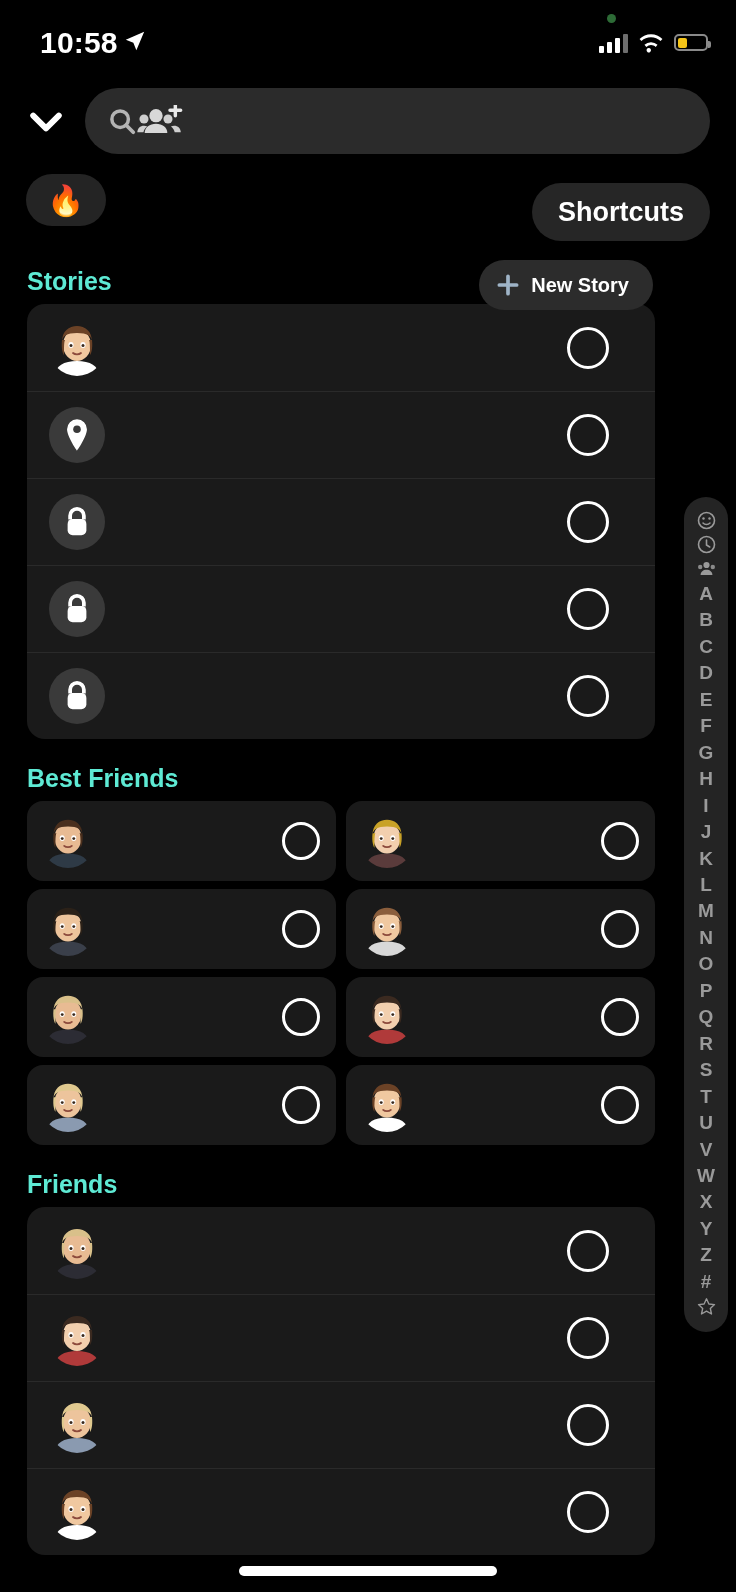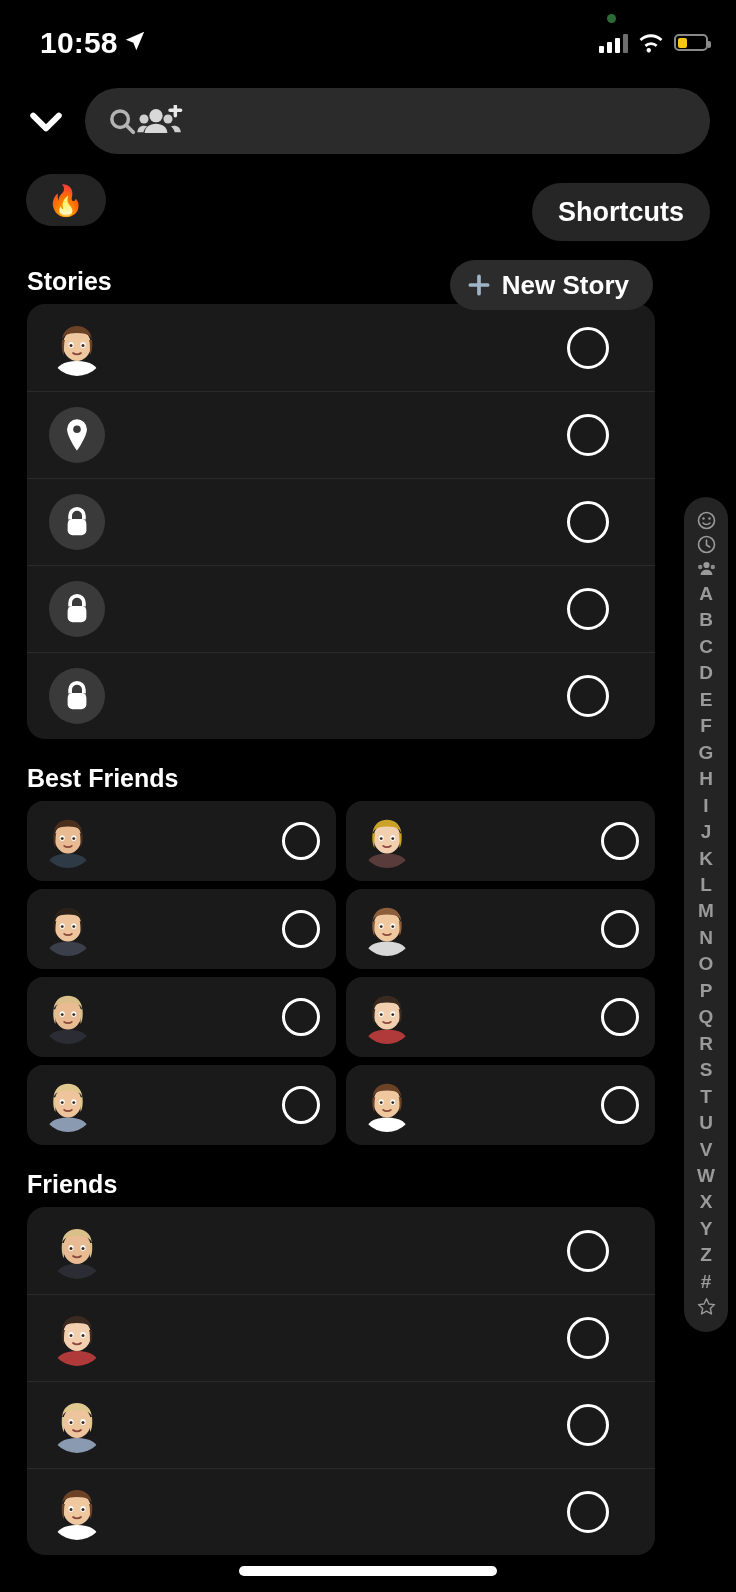--- a/index.html
+++ b/index.html
@@ -44,24 +44,24 @@
   .fire-pill { position:absolute; left:26px; top:6px; width:80px; height:52px;
                background:#242424; border-radius:26px; display:flex;
                align-items:center; justify-content:center; font-size:30px; }
   .shortcuts-btn { position:absolute; right:26px; top:0px; height:58px; padding:0 26px;
                    background:#262626; border-radius:29px; display:flex; align-items:center;
                    color:#fff; font-size:27px; font-weight:700;margin-top:15px; }
 
   
   .sec-head { position:relative; height:62px; }
   .sec-title { position:absolute; left:27px; bottom:8px; font-size:25px;
-               font-weight:700; color:#ffffff; }
+               font-weight:700; color:#5eead4; }
   .newstory-btn { position:absolute; right:83px; bottom:-6px; height:50px; padding:0 24px 0 16px;
                   background:#2c2c2c; border-radius:25px; display:flex; align-items:center;
-                  gap:10px; color:#fff; font-size:26px; font-weight:700; }
+                  gap:10px; color:#fff; font-size:20px; font-weight:700; }
   .plus-ico { width:26px; height:26px; flex:none; }
 
   
   .card { margin:0 81px 0 27px; background:#1a1a1a; border-radius:18px; overflow:hidden; }
   .row { position:relative; display:flex; align-items:center; height:87px; padding:0 0 0 22px; }
   .row + .row { border-top:1px solid #2a2a2a; }
   .av { width:56px; height:56px; border-radius:50%; flex:none;
         display:flex; align-items:center; justify-content:center;
         font-size:46px; line-height:1; overflow:hidden; }
   .av.circle { background:#3a3a3a; font-size:0; }

